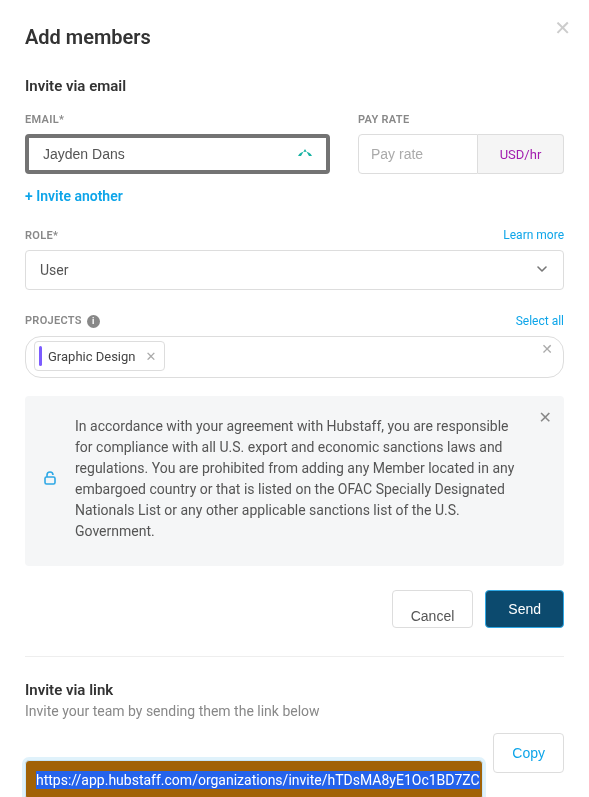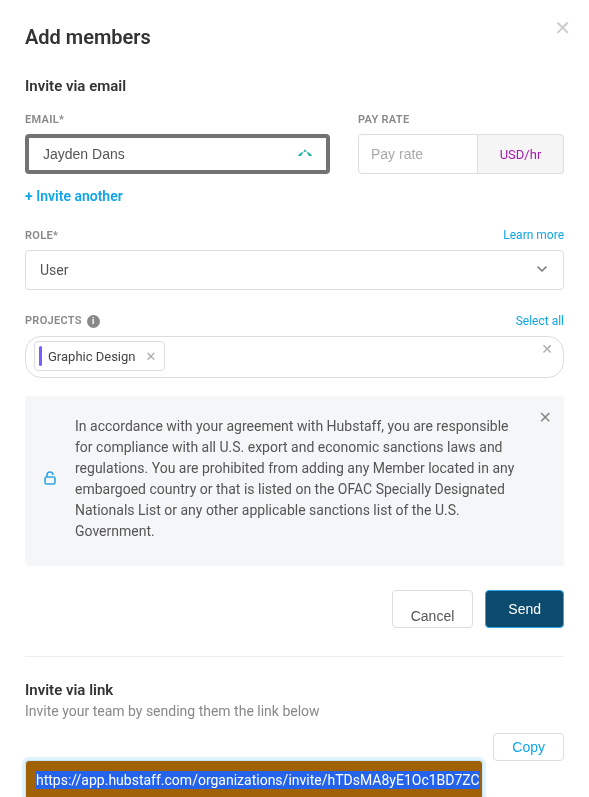--- a/index.html
+++ b/index.html
@@ -268,21 +268,21 @@
     margin-top: 27px;
   }
   .link-field .seltext {
     background: #2563eb;
     color: #fff;
     font-size: 14px;
     padding: 1px 0;
     white-space: nowrap;
   }
   .copy-btn {
-    height: 28px;
+    height: 40px;
     border-radius: 4px;
     border: 1px solid #ddd;
     background: #fff;
     color: #0ea5e9;
     font-size: 14px;
     padding: 0 18px;
     cursor: pointer;
   }
   .hint-pill {
     display: inline-flex;

